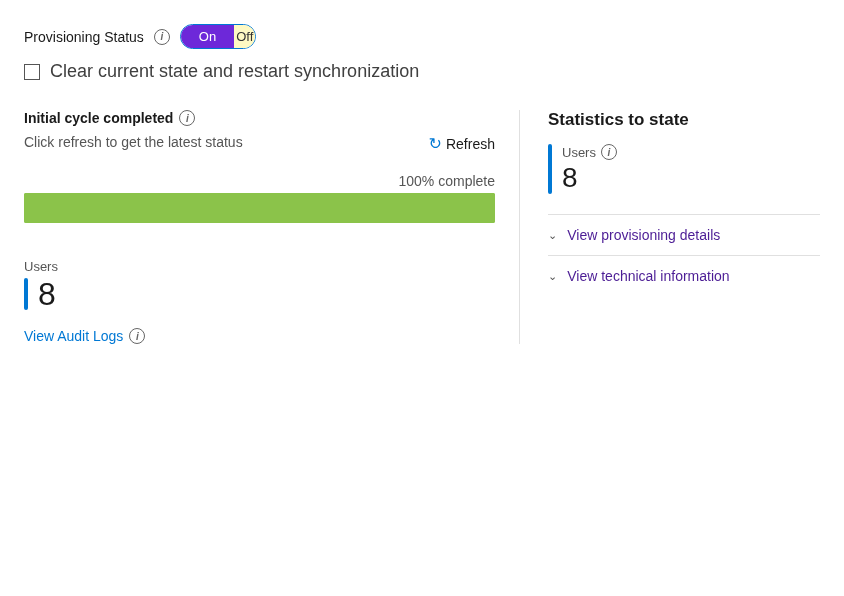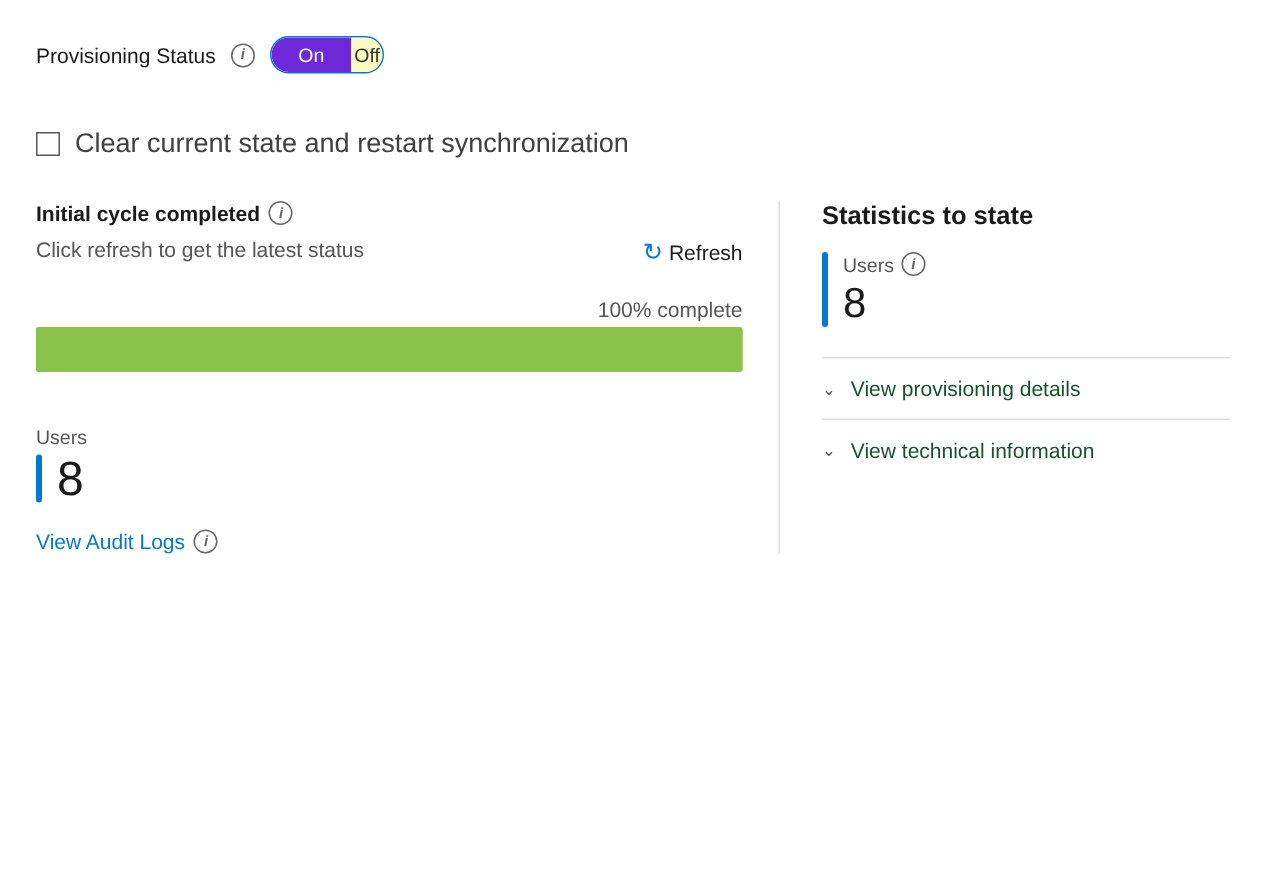--- a/index.html
+++ b/index.html
@@ -11,21 +11,21 @@
       width: 844px;
       min-height: 596px;
       padding: 24px 24px 24px 24px;
     }
 
     
     .provisioning-status-row {
       display: flex;
       align-items: center;
       gap: 10px;
-      margin-bottom: 36px;
+      margin-bottom: 12px;
     }
     .provisioning-status-label {
       font-size: 14px;
       font-weight: 400;
       color: #1a1a1a;
     }
     .info-icon {
       display: inline-flex;
       align-items: center;
       justify-content: center;
@@ -249,21 +249,21 @@
     }
     .expand-item:last-child {
       border-bottom: none;
     }
     .chevron-icon {
       color: #555;
       font-size: 11px;
     }
     .expand-label {
       font-size: 14px;
-      color: #14532d;
+      color: #4c1d95;
       font-weight: 400;
     }
   </style>
 </head>
 <body>
 
 <div class="provisioning-status-row">
   <span class="provisioning-status-label">Provisioning Status</span>
   <span class="info-icon">i</span>
   <div class="toggle-container">

